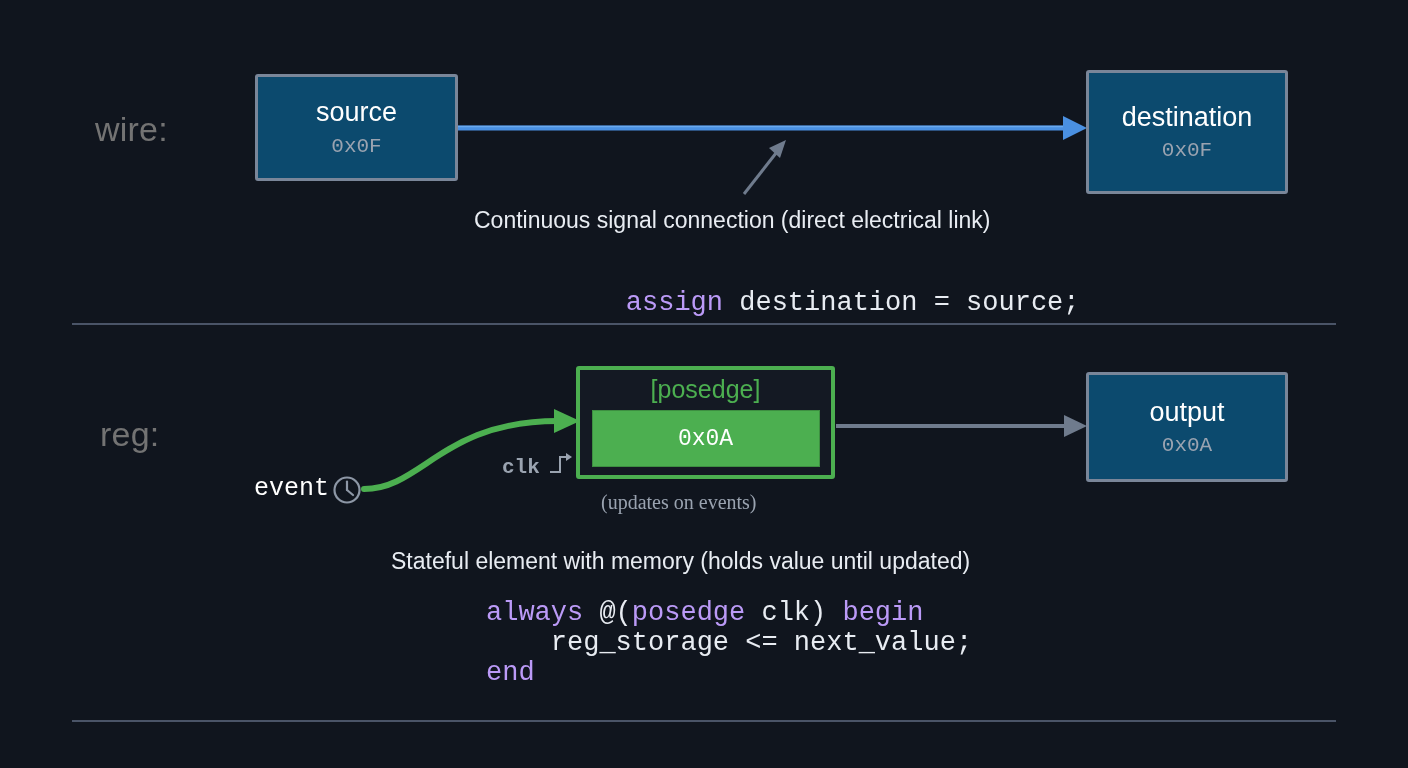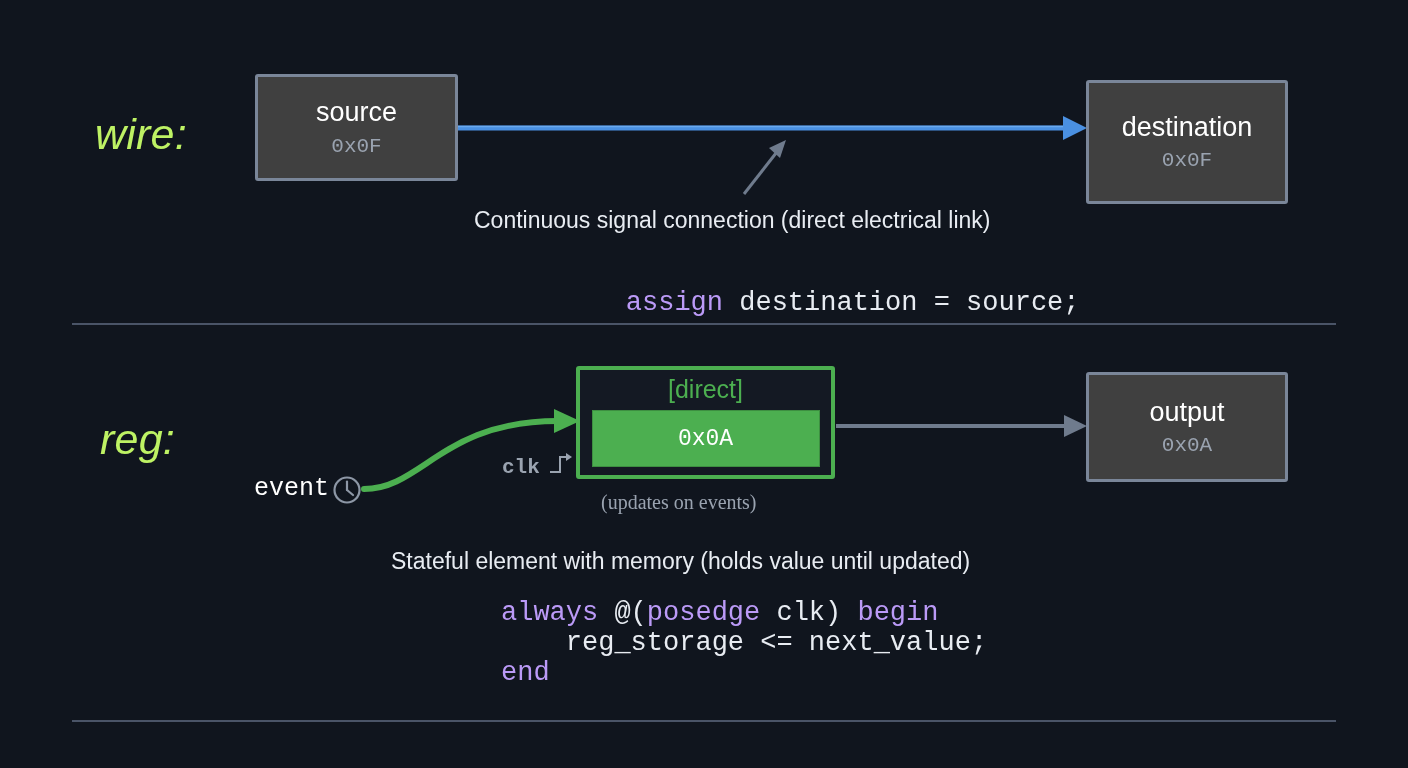--- a/index.html
+++ b/index.html
@@ -14,34 +14,33 @@
     position: relative;
     width: 1408px;
     height: 768px;
     background: #10151e;
     overflow: hidden;
   }
   .abs { position: absolute; }
 
   
   .row-label {
-    color: #bef264;
-    font-size: 43px;
+    color: #737373;
+    font-size: 34px;
     font-family: "Liberation Sans", sans-serif;
     letter-spacing: 0.2px;
     white-space: nowrap;
-    font-style: italic;
   }
 
   
   .sig-box {
     box-sizing: border-box;
     border: 3px solid #7a8699;
     border-radius: 3px;
-    background: #404040;
+    background: #0c4a6e;
     display: flex;
     flex-direction: column;
     align-items: center;
     justify-content: center;
   }
   .sig-name {
     color: #ffffff;
     font-size: 27px;
     font-family: "Liberation Sans", sans-serif;
     line-height: 1.15;
@@ -145,21 +144,21 @@
     <div class="sig-name">source</div>
     <div class="sig-value">0x0F</div>
   </div>
 
   <svg class="abs" style="left:458px; top:112px; width:630px; height:32px;" viewBox="0 0 630 32">
     <line x1="0" y1="16" x2="608" y2="16" stroke="#4a90e2" stroke-width="5"></line>
     <line x1="0" y1="14.5" x2="606" y2="14.5" stroke="#6aa9ee" stroke-width="1.6"></line>
     <polygon points="605,4 629,16 605,28" fill="#4a90e2"></polygon>
   </svg>
 
-  <div class="abs sig-box" style="left:1086px; top:80px; width:202px; height:124px;">
+  <div class="abs sig-box" style="left:1086px; top:70px; width:202px; height:124px;">
     <div class="sig-name">destination</div>
     <div class="sig-value">0x0F</div>
   </div>
 
   <svg class="abs" style="left:736px; top:136px; width:60px; height:64px;" viewBox="0 0 60 64">
     <line x1="8" y1="58" x2="44" y2="12" stroke="#6f7b8d" stroke-width="3"></line>
     <polygon points="50,4 33,12 44,22" fill="#6f7b8d"></polygon>
   </svg>
 
   <div class="abs caption" style="left:474px; top:207px;">Continuous signal connection (direct electrical link)</div>
@@ -184,36 +183,36 @@
     <polygon points="192,4 218,16 192,28" fill="#4caf50"></polygon>
   </svg>
 
   <div class="abs clk-label" style="left:502px; top:456px;font-weight:bold;">clk</div>
   <svg class="abs" style="left:548px; top:452px; width:26px; height:26px;" viewBox="0 0 26 26">
     <path d="M 2 20 L 12 20 L 12 5 L 20 5" fill="none" stroke="#9aa3b0" stroke-width="2"></path>
     <polygon points="18,1 24,5 18,9" fill="#9aa3b0"></polygon>
   </svg>
 
   <div class="abs storage-box" style="left:576px; top:366px; width:259px; height:113px;">
-    <div class="storage-title">[direct]</div>
+    <div class="storage-title">[posedge]</div>
     <div class="storage-fill">
       <div class="storage-value">0x0A</div>
     </div>
   </div>
   <div class="abs subcaption" style="left:601px; top:491px;">(updates on events)</div>
 
   <svg class="abs" style="left:836px; top:412px; width:252px; height:28px;" viewBox="0 0 252 28">
     <line x1="0" y1="14" x2="230" y2="14" stroke="#6f7b8d" stroke-width="4"></line>
     <polygon points="228,3 251,14 228,25" fill="#6f7b8d"></polygon>
   </svg>
 
   <div class="abs sig-box" style="left:1086px; top:372px; width:202px; height:110px;">
     <div class="sig-name">output</div>
     <div class="sig-value">0x0A</div>
   </div>
 
   <div class="abs caption" style="left:391px; top:548px;">Stateful element with memory (holds value until updated)</div>
 
-  <div class="abs code" id="reg-code" style="left:501px; top:598px;font-family:Liberation Mono, monospace;"><div><span class="kw">always</span><span> @(</span><span class="kw">posedge</span><span> clk) </span><span class="kw">begin</span></div><div>    <span>reg_storage &lt;= next_value;</span></div><div><span class="kw">end</span></div></div>
+  <div class="abs code" id="reg-code" style="left:486px; top:598px;font-family:Liberation Mono, monospace;"><div><span class="kw">always</span><span> @(</span><span class="kw">posedge</span><span> clk) </span><span class="kw">begin</span></div><div>    <span>reg_storage &lt;= next_value;</span></div><div><span class="kw">end</span></div></div>
 
   <div class="abs divider" style="left:72px; top:720px; width:1264px;"></div>
 
 </div>
 
 </body></html>

